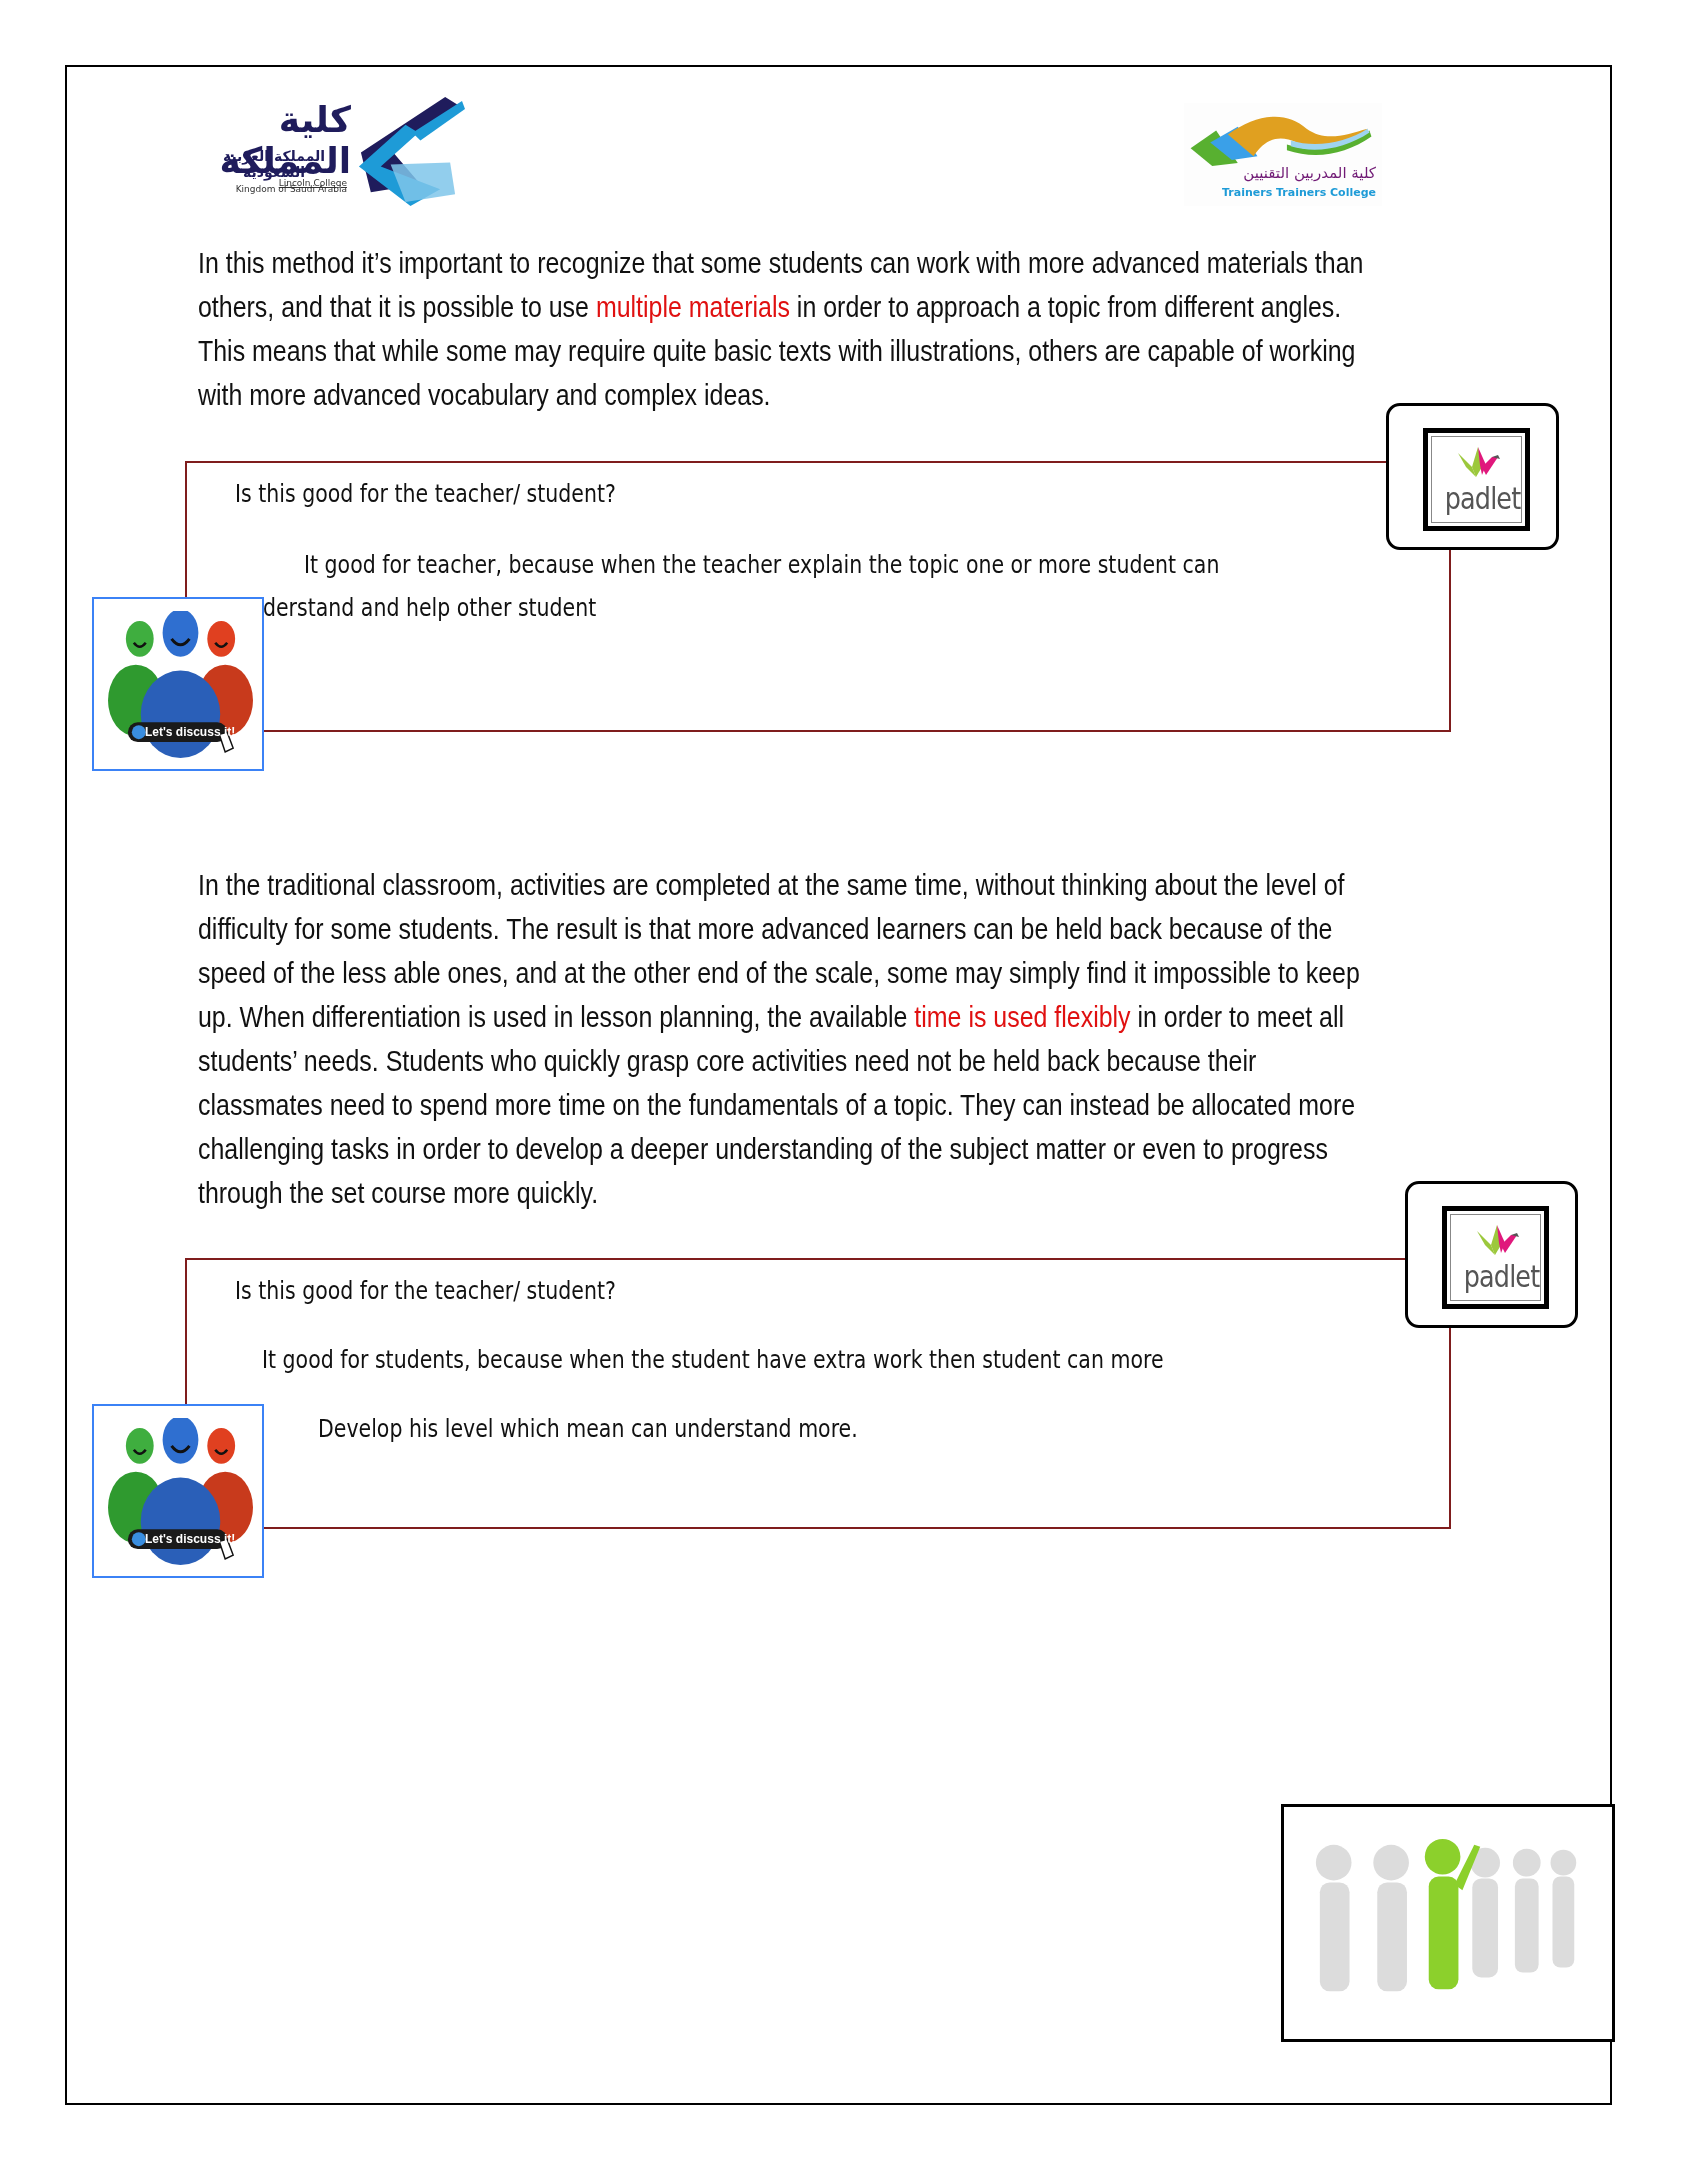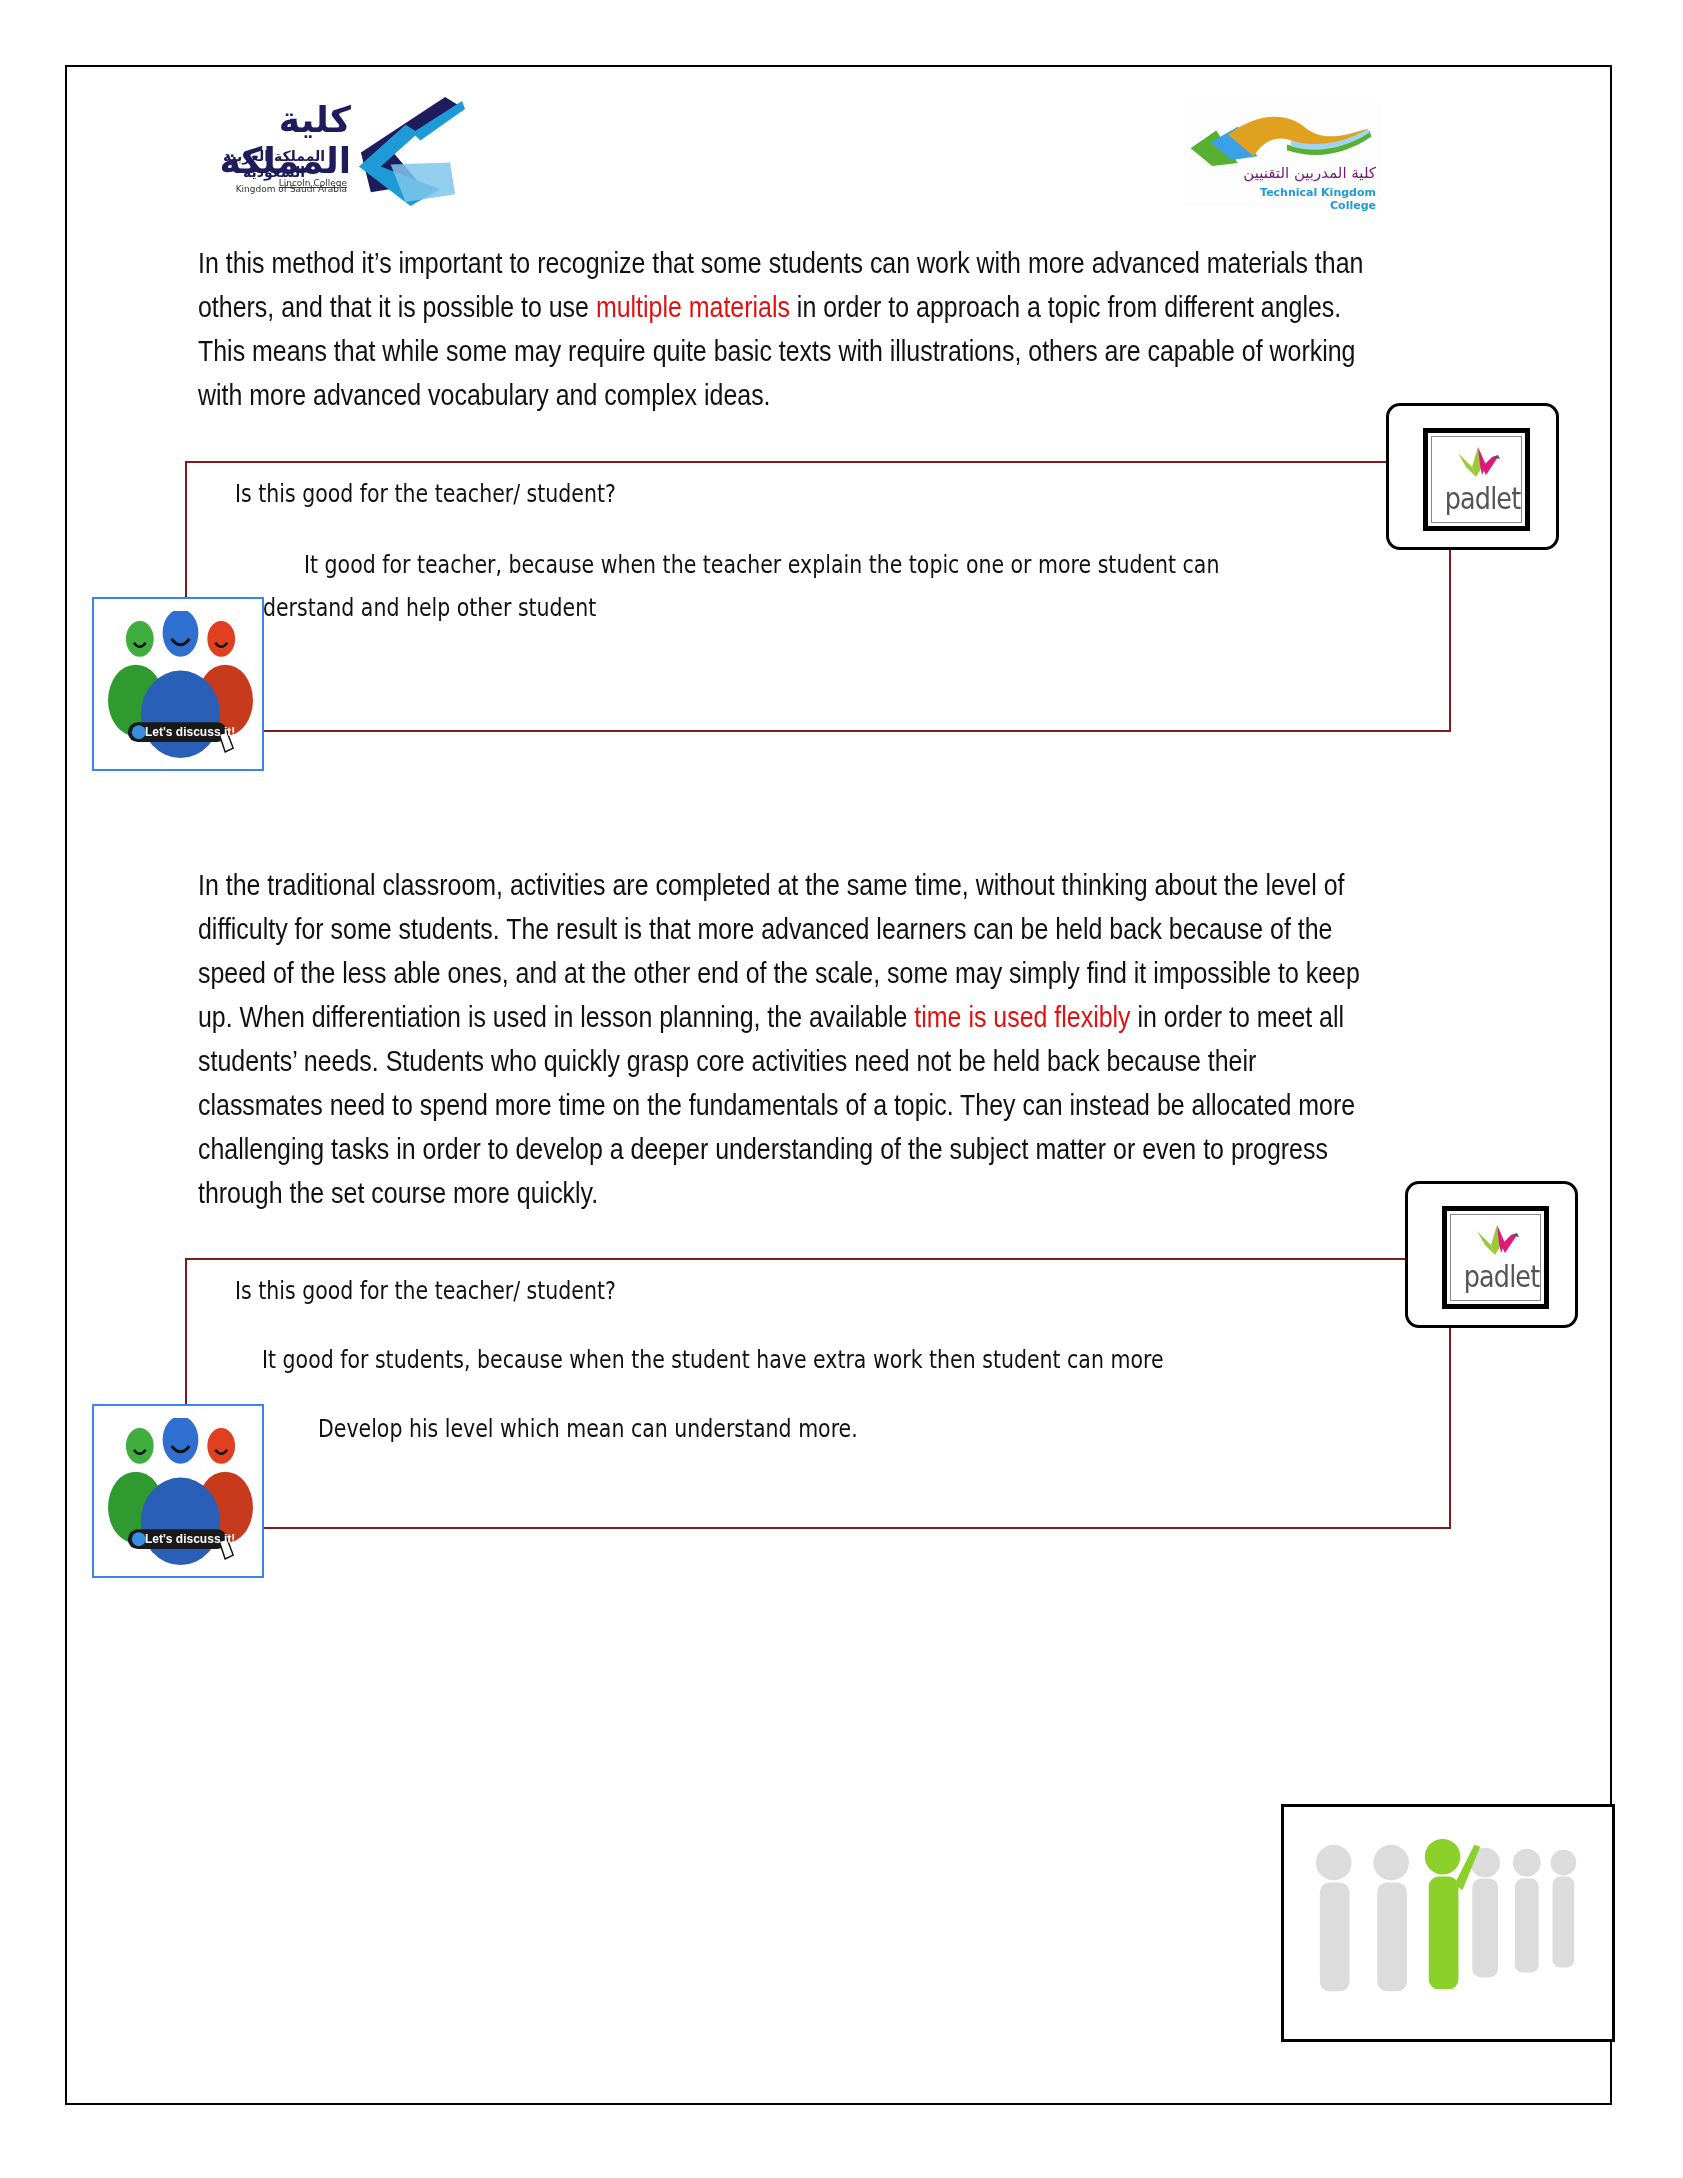--- a/index.html
+++ b/index.html
@@ -70,21 +70,21 @@
 
 <div class="abs logo-ttc">
   <svg class="abs" style="left:4px; top:6px;" width="188" height="57" viewBox="0 0 190 58">
     <path d="M2,40 L28,22 L50,55 L24,58 Z" fill="#58b030"></path>
     <path d="M22,34 L50,18 L70,48 L44,52 Z" fill="#3aa0e8"></path>
     <path d="M40,26 C70,4 100,2 120,20 C140,34 160,26 182,20 L172,34 C150,42 130,44 110,34 C92,26 78,30 66,48 Z" fill="#e0a020"></path>
     <path d="M100,36 C130,46 160,40 184,22 L186,28 C160,46 130,52 100,42 Z" fill="#58b030"></path>
     <path d="M104,32 C130,40 160,34 182,20 L184,24 C160,40 130,46 104,38 Z" fill="#9fd4f0"></path>
   </svg>
   <div class="abs ttc-ar" style="left:30px; top:61px; width:162px; text-align:right; direction:rtl;">كلية المدربين التقنيين</div>
-  <div class="abs ttc-en" style="left:30px; top:83px; width:162px; text-align:right;">Technical Kingdom College</div>
+  <div class="abs ttc-en" style="left:30px; top:83px; width:162px; text-align:right;">Trainers Trainers College</div>
 </div>
 
 <div class="abs para" style="left:198px; top:241px;">
   <span class="line"><span>In this method it’s important to recognize that some students can work with more advanced materials than</span></span>
   <span class="line"><span>others, and that it is possible to use </span><span class="red">multiple materials</span><span> in order to approach a topic from different angles.</span></span>
   <span class="line"><span>This means that while some may require quite basic texts with illustrations, others are capable of working</span></span>
   <span class="line"><span>with more advanced vocabulary and complex ideas.</span></span>
 </div>
 
 <div class="abs answer-box" style="left:185px; top:461px; width:1266px; height:271px;">

